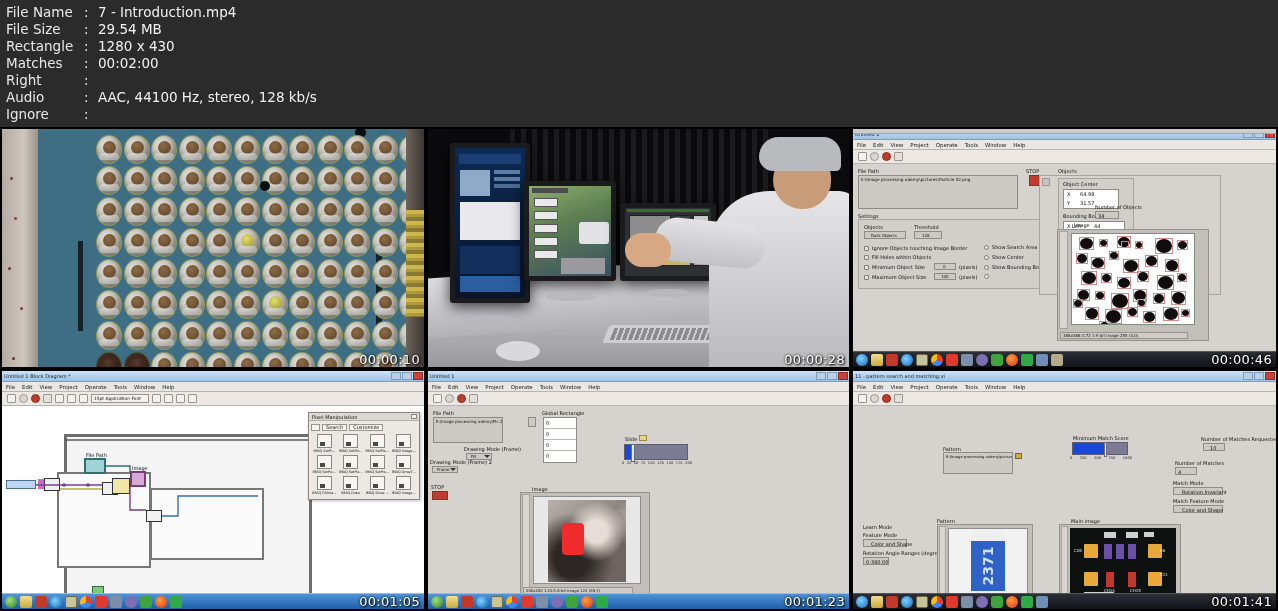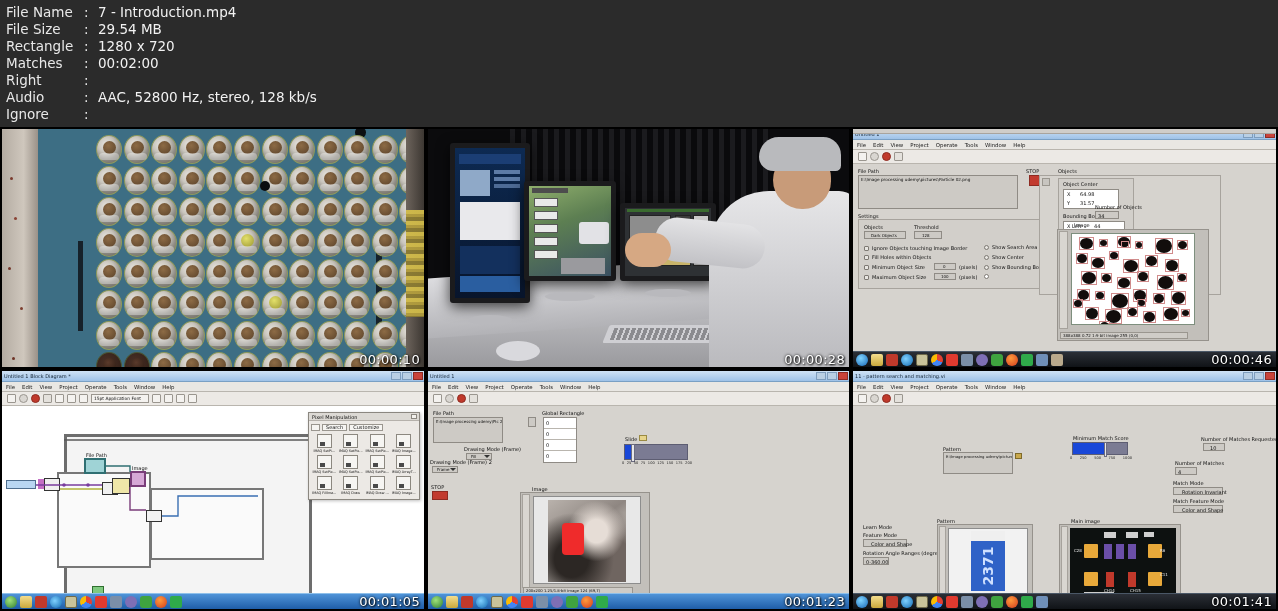--- a/index.html
+++ b/index.html
@@ -156,35 +156,35 @@
       <span class="meta-value">7 - Introduction.mp4</span>
     </div>
     <div class="meta-row">
       <span class="meta-label">File Size</span>
       <span class="meta-colon">:</span>
       <span class="meta-value">29.54 MB</span>
     </div>
     <div class="meta-row">
       <span class="meta-label">Rectangle</span>
       <span class="meta-colon">:</span>
-      <span class="meta-value">1280 x 720</span>
+      <span class="meta-value">1280 x 430</span>
     </div>
     <div class="meta-row">
       <span class="meta-label">Matches</span>
       <span class="meta-colon">:</span>
       <span class="meta-value">00:02:00</span>
     </div>
     <div class="meta-row">
       <span class="meta-label">Right</span>
       <span class="meta-colon">:</span>
     </div>
     <div class="meta-row">
       <span class="meta-label">Audio</span>
       <span class="meta-colon">:</span>
-      <span class="meta-value">AAC, 52800 Hz, stereo, 128 kb/s</span>
+      <span class="meta-value">AAC, 44100 Hz, stereo, 128 kb/s</span>
     </div>
     <div class="meta-row">
       <span class="meta-label">Ignore</span>
       <span class="meta-colon">:</span>
     </div>
   </div>
 
   <div class="grid">
 
     <div class="cell">

